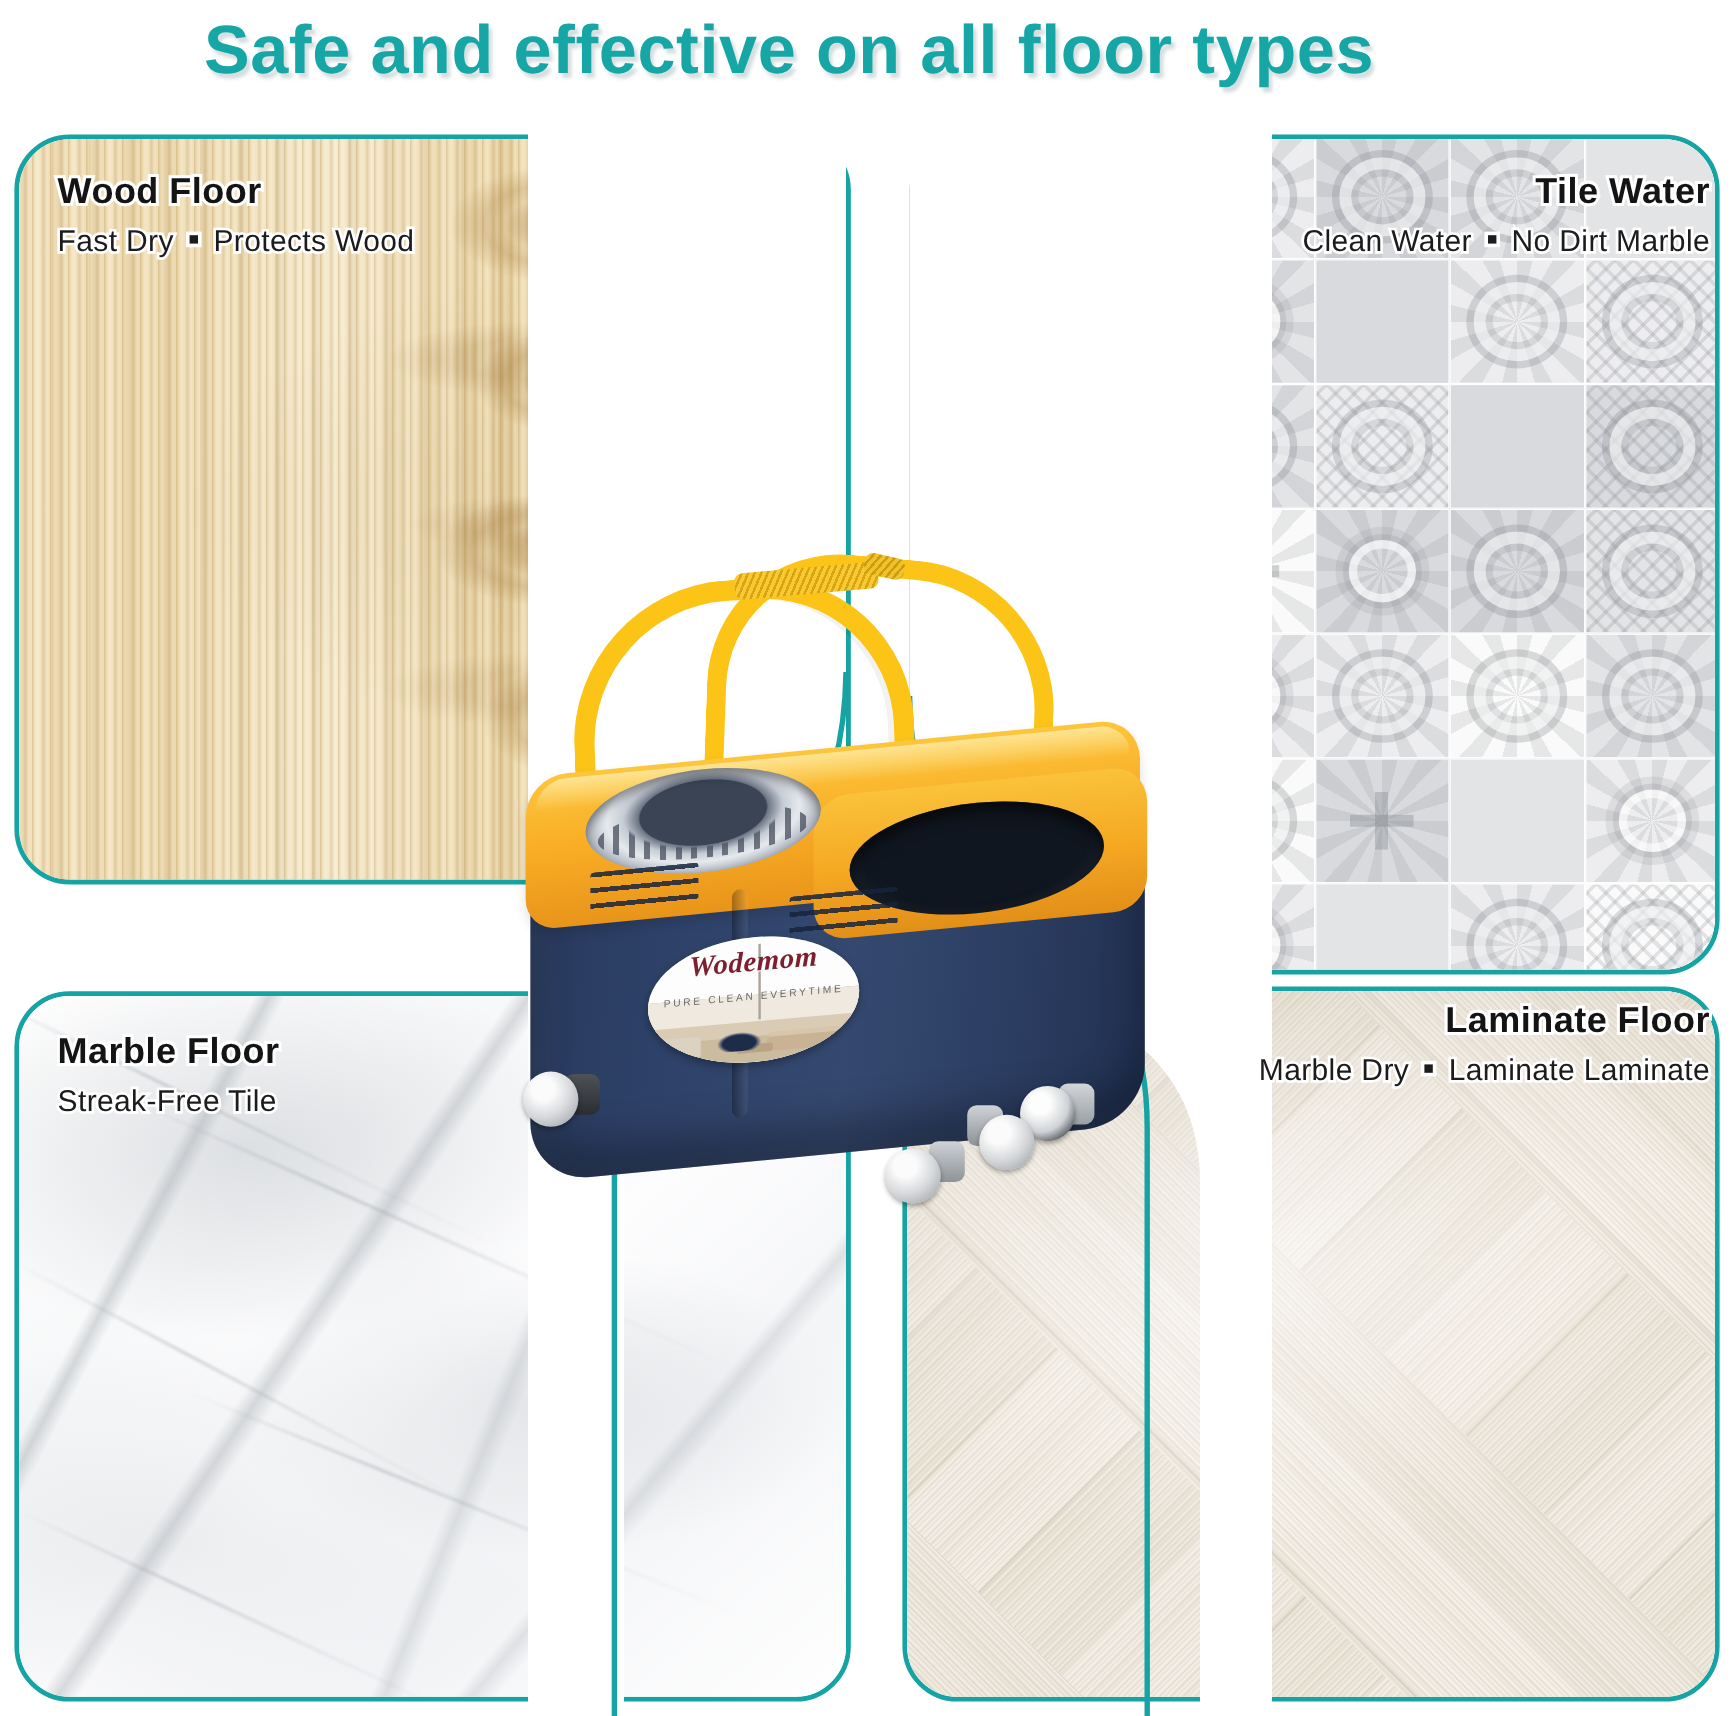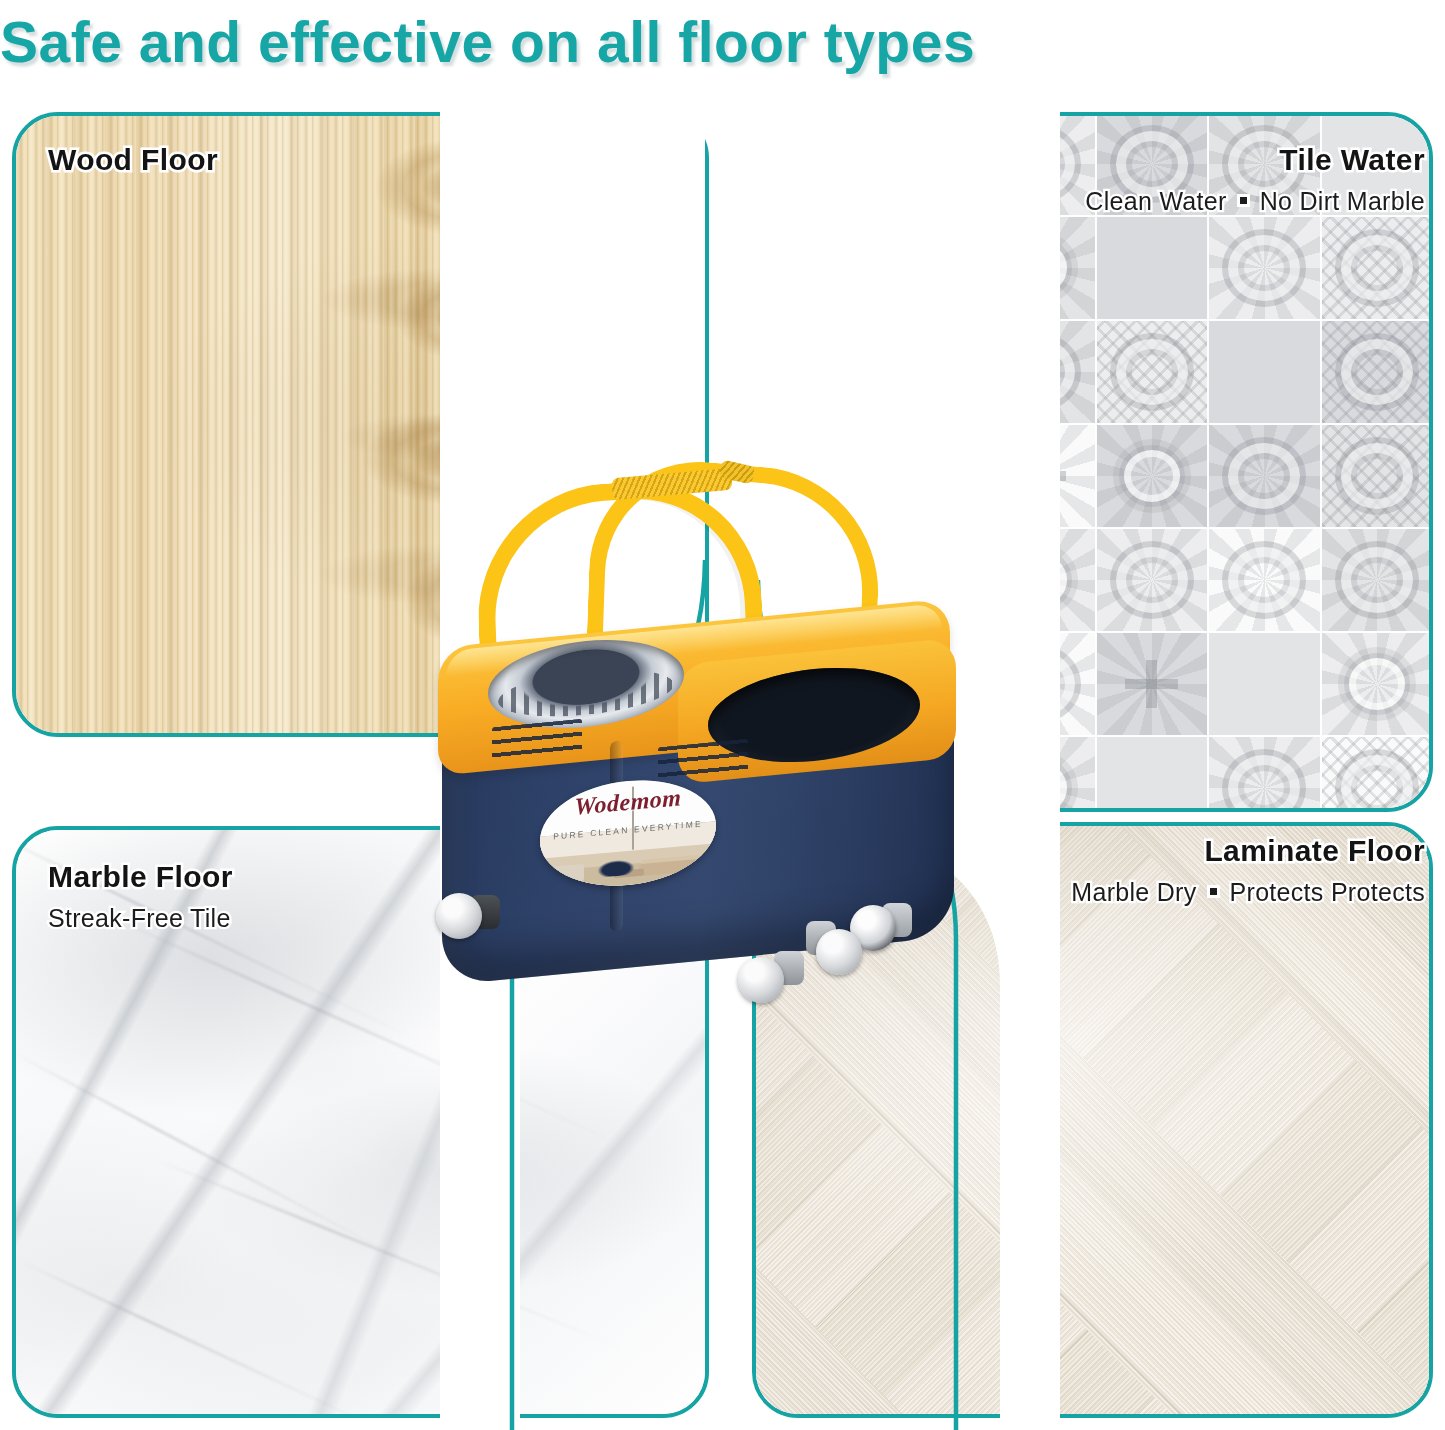--- a/index.html
+++ b/index.html
@@ -2,21 +2,21 @@
 <html><head>
 <meta charset="utf-8">
 <style>
   html,body{margin:0;padding:0;background:#fff;}
   body{width:1445px;height:1430px;position:relative;overflow:hidden;
        font-family:"Liberation Sans",sans-serif;}
 
   
   #headline{
     position:absolute;left:0;top:0;width:1315px;height:84px;
-    display:flex;align-items:center;justify-content:flex-start;
+    display:flex;align-items:center;justify-content:center;
     z-index:40;pointer-events:none;
   }
   #headline .txt{
     font-size:57px;font-weight:bold;color:#17a6a6;
     letter-spacing:0.5px;white-space:nowrap;
     -webkit-text-stroke:7px #ffffff;paint-order:stroke fill;
     text-shadow:3px 4px 3px rgba(150,170,175,.40);
   }
 
   
@@ -307,20 +307,23 @@
     <div class="wood-knot" style="left:52%;top:4%;width:26%;height:16%;"></div>
     <div class="wood-knot" style="left:55%;top:26%;width:22%;height:14%;"></div>
     <div class="wood-knot" style="left:50%;top:48%;width:28%;height:15%;"></div>
     <div class="wood-knot" style="left:56%;top:70%;width:24%;height:16%;"></div>
     <div class="wood-knot" style="left:83%;top:14%;width:20%;height:22%;"></div>
     <div class="wood-knot" style="left:80%;top:58%;width:22%;height:20%;"></div>
   </div>
 </div>
 <div class="lbl" id="l-wood">
   <div class="ttl">Wood Floor</div>
+  <div class="sub">
+    <span>Fast Dry</span><span class="dotsq"></span><span>Protects Wood</span>
+  </div>
 </div>
 
 <div class="panel" id="p-tile">
   <div class="tex tile-base">
     <div class="tile-grid" id="tilegrid">
         <div class="tl v3 cross"></div>
         <div class="tl v3 "></div>
         <div class="tl v3 "></div>
         <div class="tl v4 "></div>
         <div class="tl v1 "></div>
@@ -390,21 +393,21 @@
 <div class="panel" id="p-lam">
   <div class="tex lam-base">
     <div class="lam-a"></div>
     <div class="lam-b"></div>
     <div class="lam-shade"></div>
   </div>
 </div>
 <div class="lbl right" id="l-lam">
   <div class="ttl">Laminate Floor</div>
   <div class="sub">
-    <span>Marble Dry</span><span class="dotsq"></span><span>Protects Protects</span>
+    <span>Marble Dry</span><span class="dotsq"></span><span>Laminate Laminate</span>
   </div>
 </div>
 
 <svg width="1445" height="1430" style="position:absolute;left:0;top:0;z-index:20;pointer-events:none;">
 
   <path d="M 470 1430 L 470 -10 L 1010 -10 L 1010 1430 Z" fill="none"></path>
 
   <path d="M705 108 L705 640 Q705 760 612 800 Q520 842 520 960 L520 1430 L440 1430 L440 100 Z" fill="#ffffff"></path>
   <path d="M758 108 L758 660 Q758 790 880 832 Q1000 876 1000 985 L1000 1430 L1060 1430 L1060 100 Z" fill="#ffffff"></path>
 

